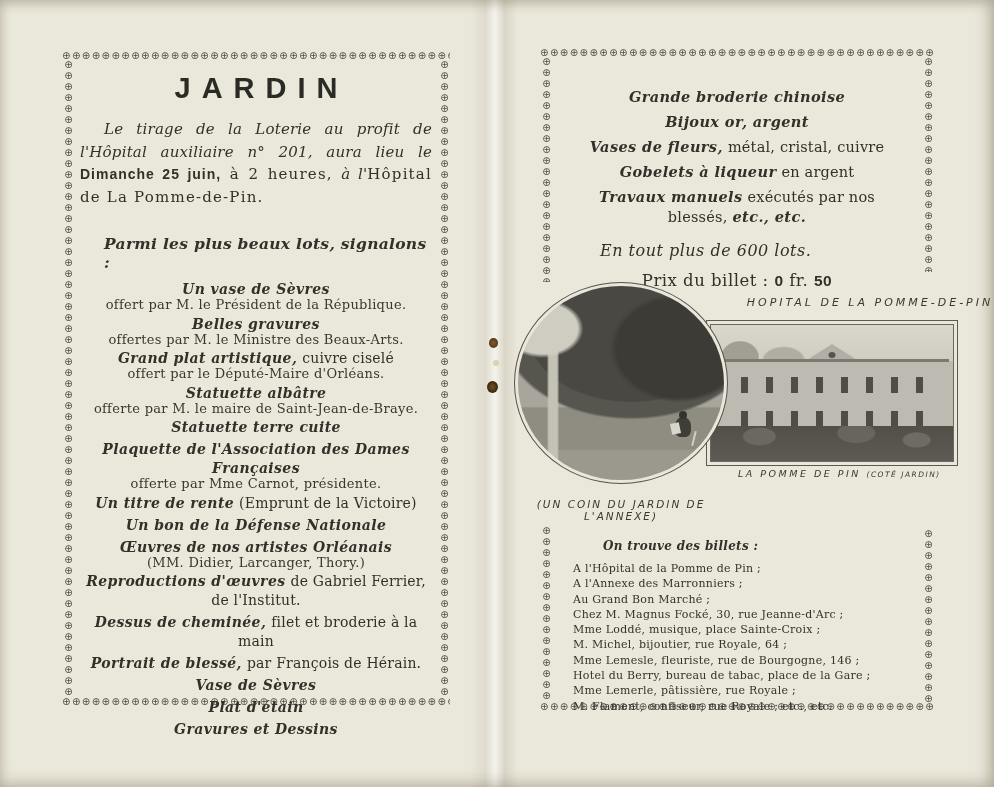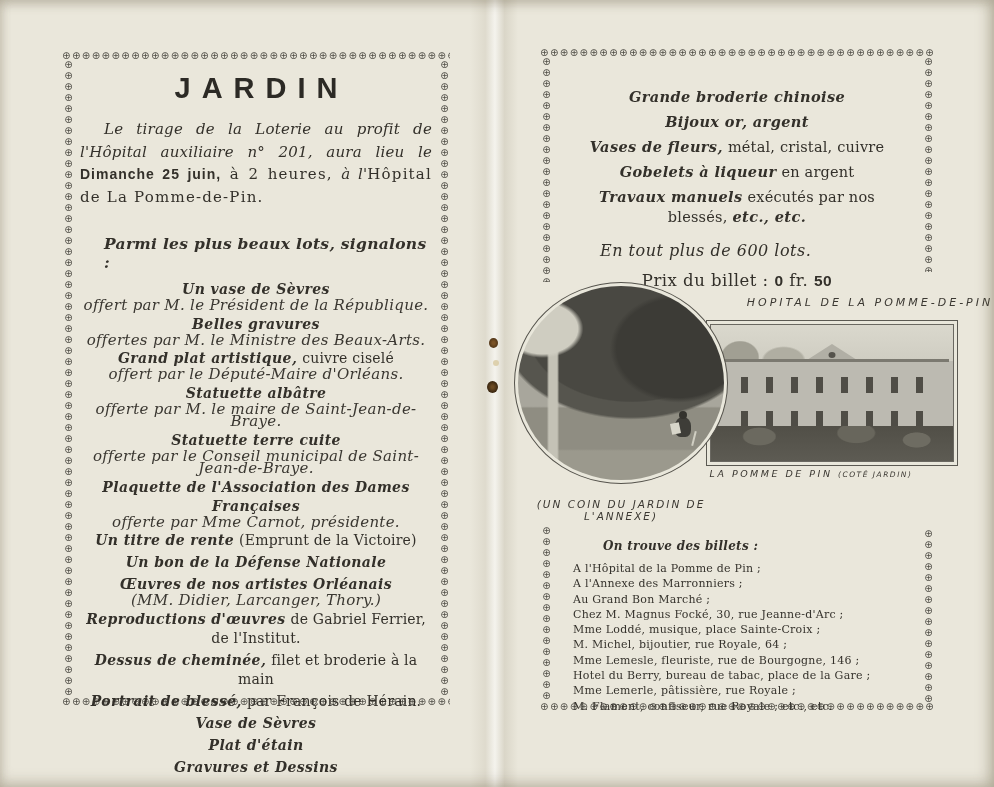--- a/index.html
+++ b/index.html
@@ -43,41 +43,41 @@
   .subtitle{
     margin-top:11px;width:352px;text-align:left;padding-left:24px;box-sizing:border-box;
     font-style:italic;font-weight:bold;font-size:15.5px;letter-spacing:.3px;
   }
   .lots{margin-top:8px;display:flex;flex-direction:column;align-items:center;width:100%;}
   .lot{text-align:center;margin-bottom:3px;}
   .lot-name{font-size:14px;line-height:19px;}
   .script{font-style:italic;font-weight:bold;letter-spacing:.4px;}
   .plain{font-style:normal;font-weight:normal;letter-spacing:.2px;}
   .lot-name span + span{margin-left:5px;}
-  .lot-detail{font-size:15px;line-height:12.5px;letter-spacing:.3px;color:#3a3731;font-style:italic;}
+  .lot-detail{font-size:13px;line-height:12.5px;letter-spacing:.3px;color:#3a3731;}
   
   .page-right{left:540px;top:47px;width:394px;height:666px;}
   .pr-content{position:absolute;inset:14px 16px;display:flex;flex-direction:column;align-items:center;padding-top:18px;}
   .pr-lots .lot{margin-bottom:5px;}
   .pr-lots .lot-name{font-size:14.5px;line-height:19px;}
   .total-line{align-self:flex-start;padding-left:44px;font-style:italic;font-size:16px;letter-spacing:.5px;margin-top:9px;font-weight:500;}
   .price-line{margin-top:11px;font-size:16.5px;letter-spacing:.5px;}
   .price-num{font-weight:bold;font-family:"Liberation Sans","DejaVu Sans",sans-serif;font-size:15.5px;}
   
   .chain.seg-a-left{top:9px;height:226px;}
   .chain.seg-b-left{top:478px;bottom:11px;}
   .chain.seg-a-right{top:9px;height:216px;}
   .chain.seg-b-right{top:481px;bottom:11px;}
   
   .caption{
     position:absolute;font-style:italic;color:#3b3832;
     font-family:"DejaVu Sans",sans-serif;
   }
   .cap-building-top{left:742px;top:296px;width:256px;text-align:center;font-size:11px;letter-spacing:3px;}
-  .cap-building-bottom{left:693px;top:468px;width:236px;text-align:center;font-size:9.5px;letter-spacing:2.5px;}
+  .cap-building-bottom{left:738px;top:468px;width:236px;font-size:9.5px;letter-spacing:2.5px;}
   .cap-paren{font-size:7.5px;letter-spacing:1.5px;}
   .cap-garden{left:512px;top:498px;width:218px;text-align:center;font-size:10.5px;letter-spacing:2px;}
   .photo-building{
     position:absolute;left:706px;top:320px;width:252px;height:146px;z-index:2;
     background:#e9e7db;border:1px solid #5b5952;padding:3px;box-sizing:border-box;
   }
   .pb-img{position:relative;width:100%;height:100%;border:1px solid #6a6861;box-sizing:border-box;background:#bcbab1;overflow:hidden;}
   .pb-sky{position:absolute;top:0;left:0;right:0;height:36px;
     background:
       radial-gradient(30px 26px at 12% 90%,#a19f93 0 60%,rgba(0,0,0,0) 65%),
@@ -160,21 +160,20 @@
             <div class="lot-detail">offert par le Député-Maire d'Orléans.</div>
           </div>
 
           <div class="lot">
             <div class="lot-name"><span class="script">Statuette albâtre</span></div>
             <div class="lot-detail">offerte par M. le maire de Saint-Jean-de-Braye.</div>
           </div>
 
           <div class="lot">
             <div class="lot-name"><span class="script">Statuette terre cuite</span></div>
-            <div class="lot-detail">offerte par le Conseil municipal de Saint-Jean-de-Braye.</div>
           </div>
 
           <div class="lot">
             <div class="lot-name"><span class="script">Plaquette de l'Association des Dames Françaises</span></div>
             <div class="lot-detail">offerte par Mme Carnot, présidente.</div>
           </div>
 
           <div class="lot">
             <div class="lot-name"><span class="script">Un titre de rente</span><span class="plain">(Emprunt de la Victoire)</span></div>
 

